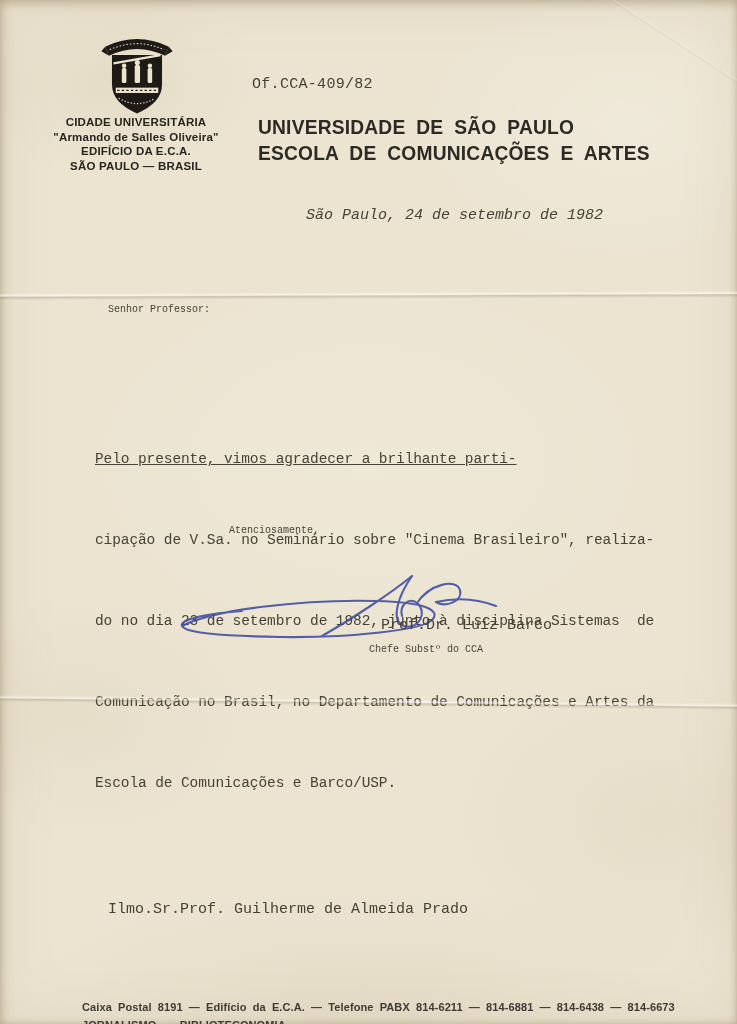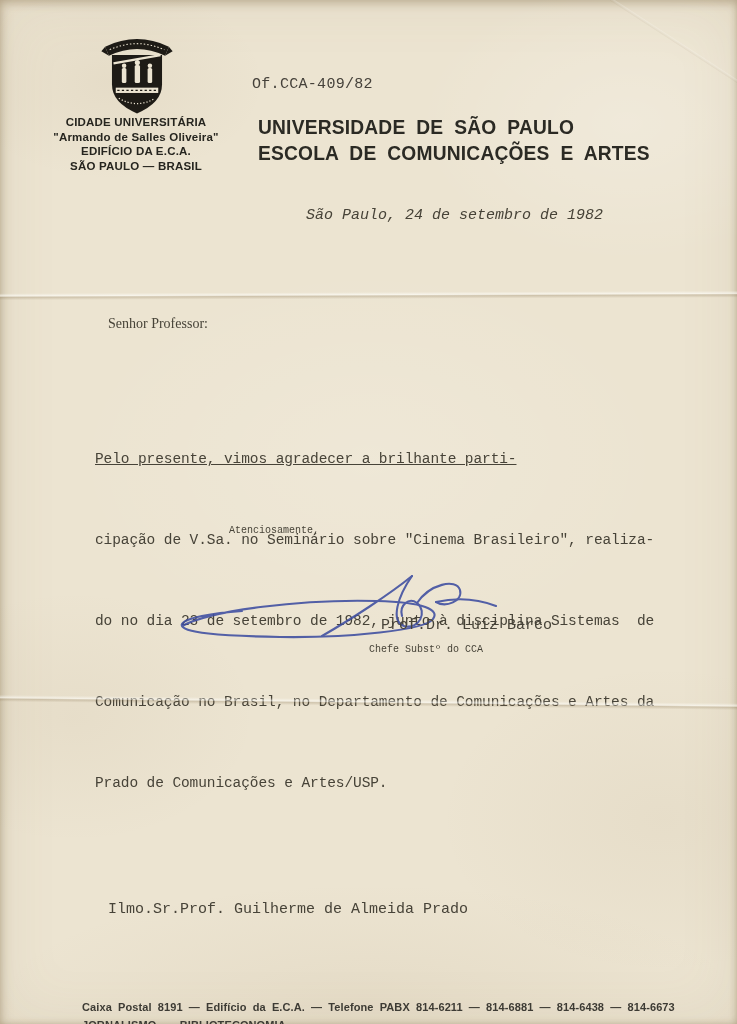--- a/index.html
+++ b/index.html
@@ -63,21 +63,21 @@
     transform:scaleX(.96);transform-origin:left top;
   }
 
   
   .tw{
     position:absolute;
     font-family:"Liberation Mono", monospace;
     color:#474338;white-space:pre;
   }
   .dateline{left:306px;top:207px;font-size:15px;font-style:italic;}
-  .salutation{left:108px;top:316px;font-size:14px;font-family:Liberation Serif, serif;}
+  .salutation{left:108px;top:304px;font-size:10px;}
   .body-block{left:95px;top:392px;font-size:14.5px;line-height:27px;letter-spacing:-.1px;}
   .body-block .indent{text-decoration:underline;}
   .closing{left:229px;top:525px;font-size:10px;}
   .sig-name{left:381px;top:617px;font-size:15px;}
   .sig-title{left:369px;top:644px;font-size:10px;}
   .recipient{left:108px;top:901px;font-size:15px;}
 
   .signature-svg{position:absolute;left:172px;top:572px;width:330px;height:82px;}
 
   
@@ -140,21 +140,21 @@
 
   <div class="tw dateline">São Paulo, 24 de setembro de 1982</div>
 
   <div class="tw salutation">Senhor Professor:</div>
 
   <div class="tw body-block">
     <div class="indent">Pelo presente, vimos agradecer a brilhante parti-</div>
     <div>cipação de V.Sa. no Seminário sobre "Cinema Brasileiro", realiza-</div>
     <div>do no dia 23 de setembro de 1982, junto à disciplina Sistemas  de</div>
     <div>Comunicação no Brasil, no Departamento de Comunicações e Artes da</div>
-    <div>Prado de Comunicações e Artes/USP.</div>
+    <div>Escola de Comunicações e Barco/USP.</div>
   </div>
 
   <div class="tw closing">Atenciosamente,</div>
 
   <svg class="signature-svg" viewBox="0 0 330 82" aria-hidden="true">
     <g fill="none" stroke="#3d4da0" stroke-width="2.1" stroke-linecap="round" opacity=".88">
       <path d="M10,54 C40,38 130,27 205,29 C252,30 268,38 261,47 C253,58 178,66 108,65 C52,64 6,61 10,52 C13,46 40,41 70,39"></path>
       <path d="M150,64 C178,48 218,22 240,4"></path>
       <path d="M240,4 C226,24 218,49 232,54 C247,58 256,40 245,31 C237,25 227,33 230,44"></path>
       <path d="M245,31 C258,12 284,6 288,18 C291,29 274,36 264,30"></path>

